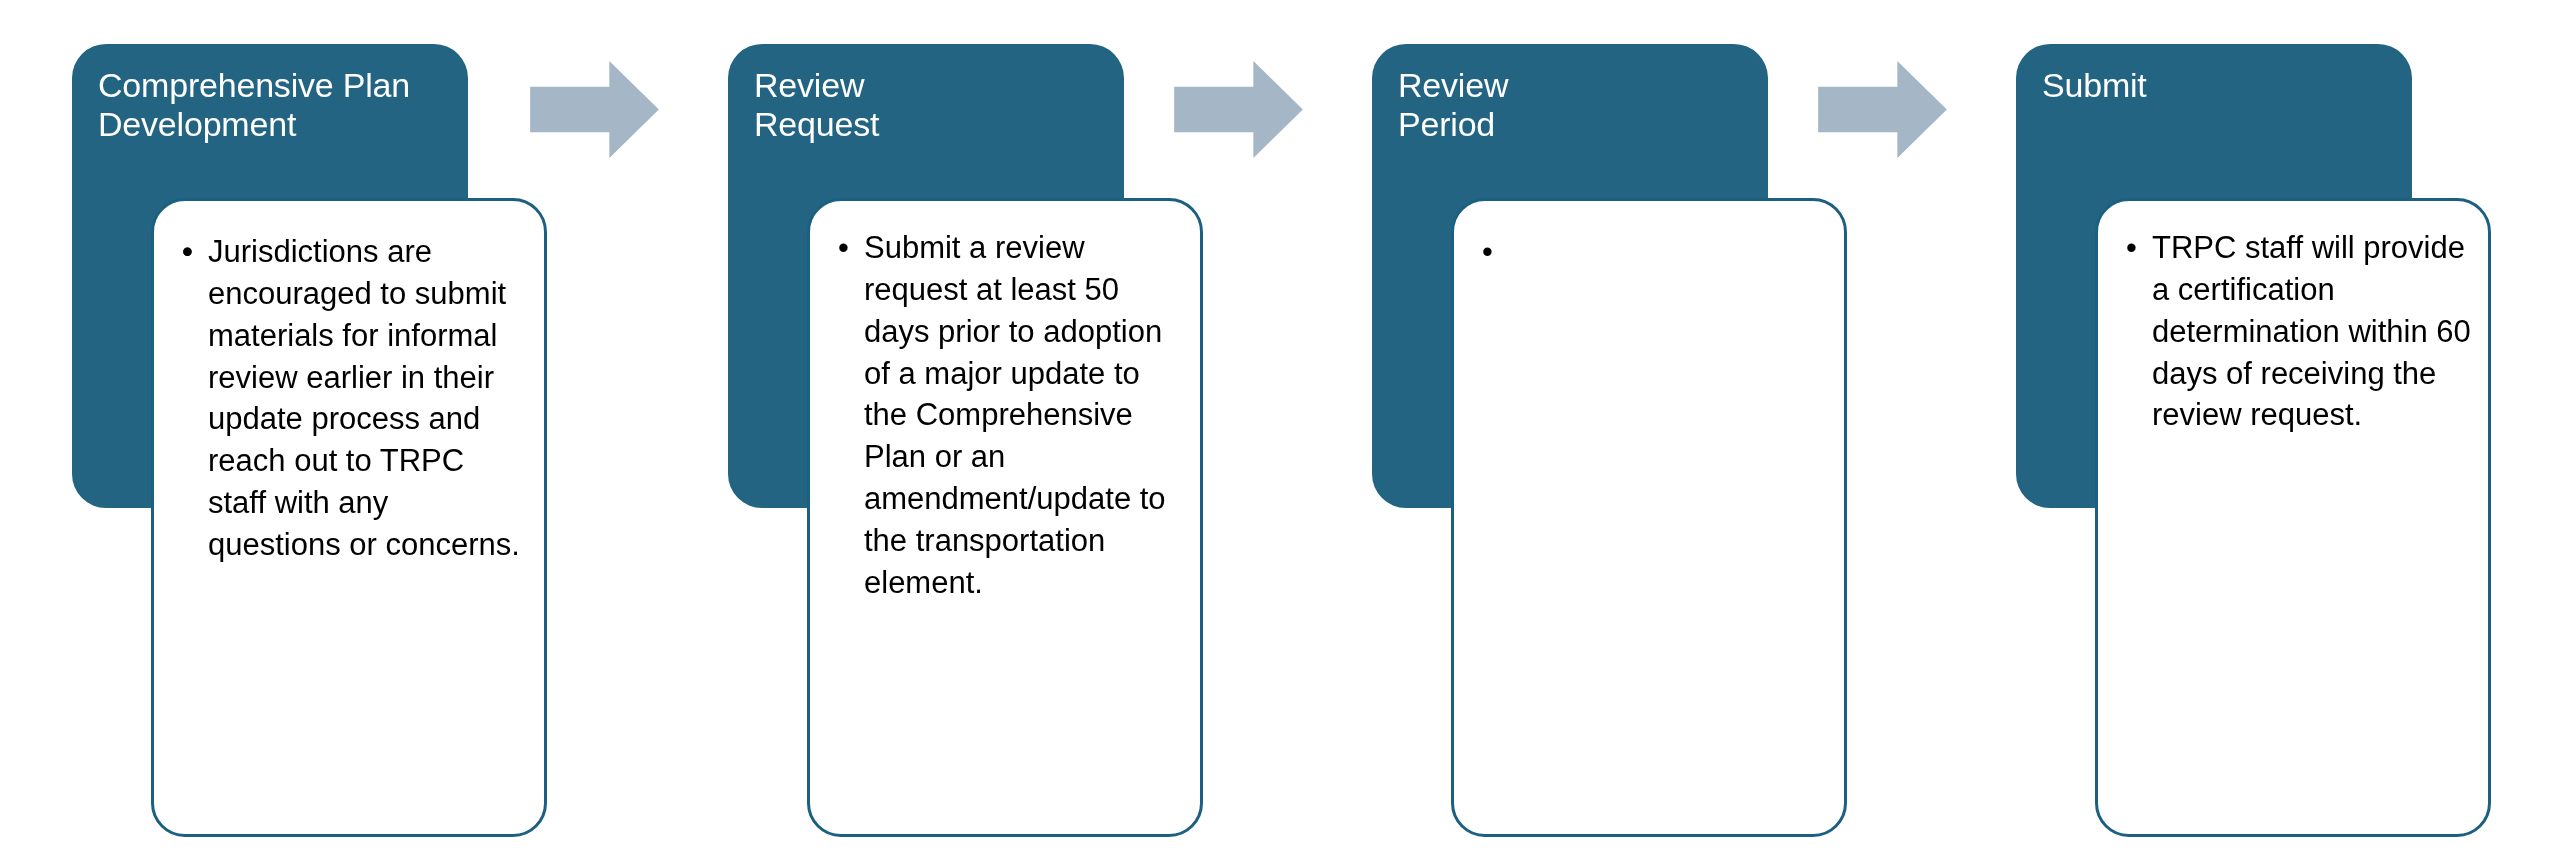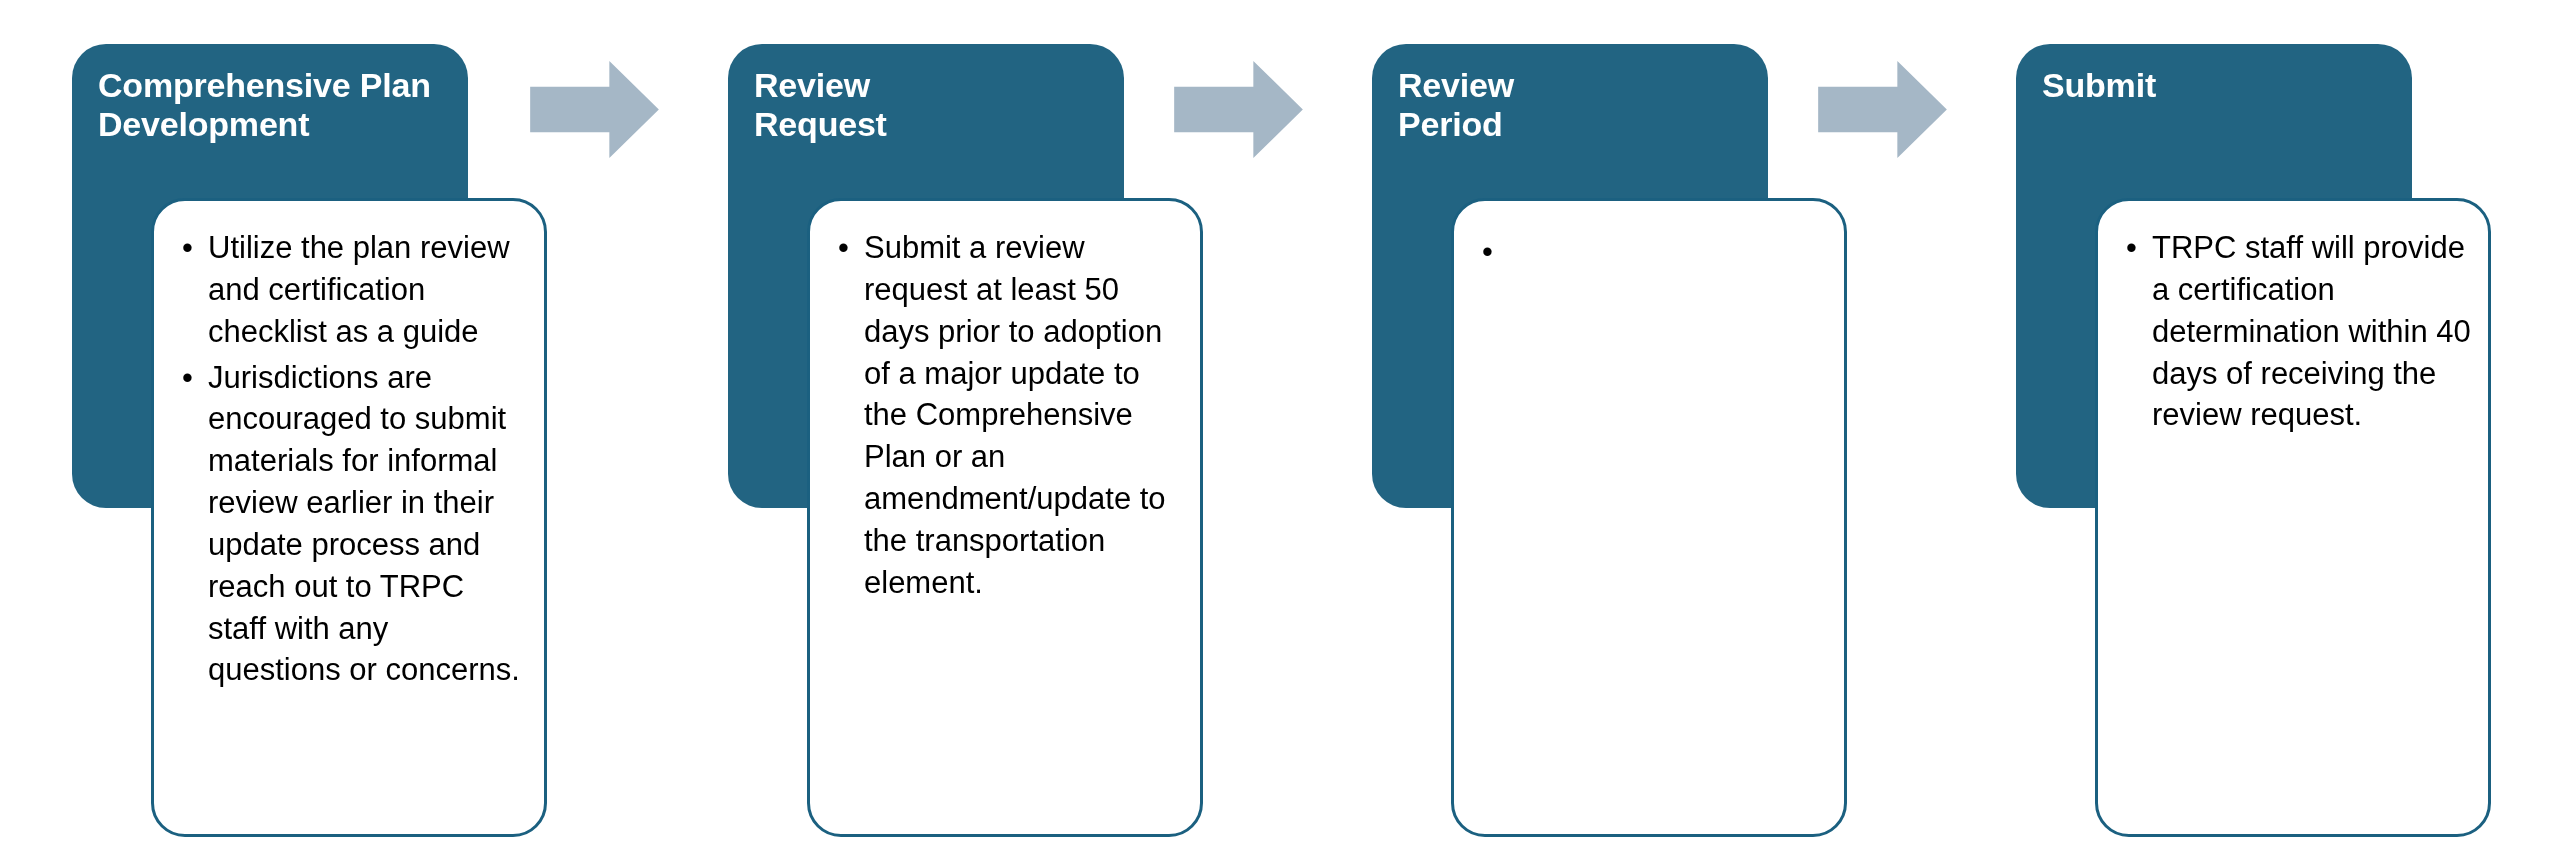--- a/index.html
+++ b/index.html
@@ -12,21 +12,21 @@
     position:absolute;
     left:0;top:44px;
     width:396px;height:464px;
     background:#226482;
     border-radius:34px;
     box-sizing:border-box;
     padding:22px 26px 0 26px;
   }
   .step-header-title{
     color:#ffffff;
-    font-weight:bold;
+    font-weight:normal;
     font-size:34px;
     line-height:1.16;
     letter-spacing:-0.2px;
     white-space:pre-line;
     font-family:"Liberation Sans",sans-serif;
   }
 
   .step-card{
     position:absolute;
     left:79px;top:198px;
@@ -70,21 +70,21 @@
 
 <div id="canvas">
 
   <div class="step" style="left:72px;width:476px;">
     <div class="step-header">
       <div class="step-header-title">Comprehensive Plan
 Development</div>
     </div>
     <div class="step-card">
       <ul class="card-list">
-        <li><span class="bullet">•</span><span>Utilize the plan review and certification checklist as a guide</span></li>
+        <li><span class="bullet">•</span></li>
         <li><span class="bullet">•</span><span>Jurisdictions are encouraged to submit materials for informal review earlier in their update process and reach out to TRPC staff with any questions or concerns.</span></li>
       </ul>
     </div>
   </div>
 
   <div class="arrow" style="left:530px;">
     <svg viewBox="0 0 130 98" xmlns="http://www.w3.org/2000/svg" aria-hidden="true">
       <polygon points="0,26 80,26 80,0 130,49 80,98 80,72 0,72" fill="#a5b7c6"></polygon>
     </svg>
   </div>
@@ -124,19 +124,19 @@
       <polygon points="0,26 80,26 80,0 130,49 80,98 80,72 0,72" fill="#a5b7c6"></polygon>
     </svg>
   </div>
 
   <div class="step" style="left:2016px;width:476px;">
     <div class="step-header">
       <div class="step-header-title">Submit</div>
     </div>
     <div class="step-card">
       <ul class="card-list">
-        <li><span class="bullet">•</span><span>TRPC staff will provide a certification determination within 40 days of receiving the review request.</span></li>
+        <li><span class="bullet">•</span><span>TRPC staff will provide a certification determination within 60 days of receiving the review request.</span></li>
       </ul>
     </div>
   </div>
 
 </div>
 
 
 </body></html>

